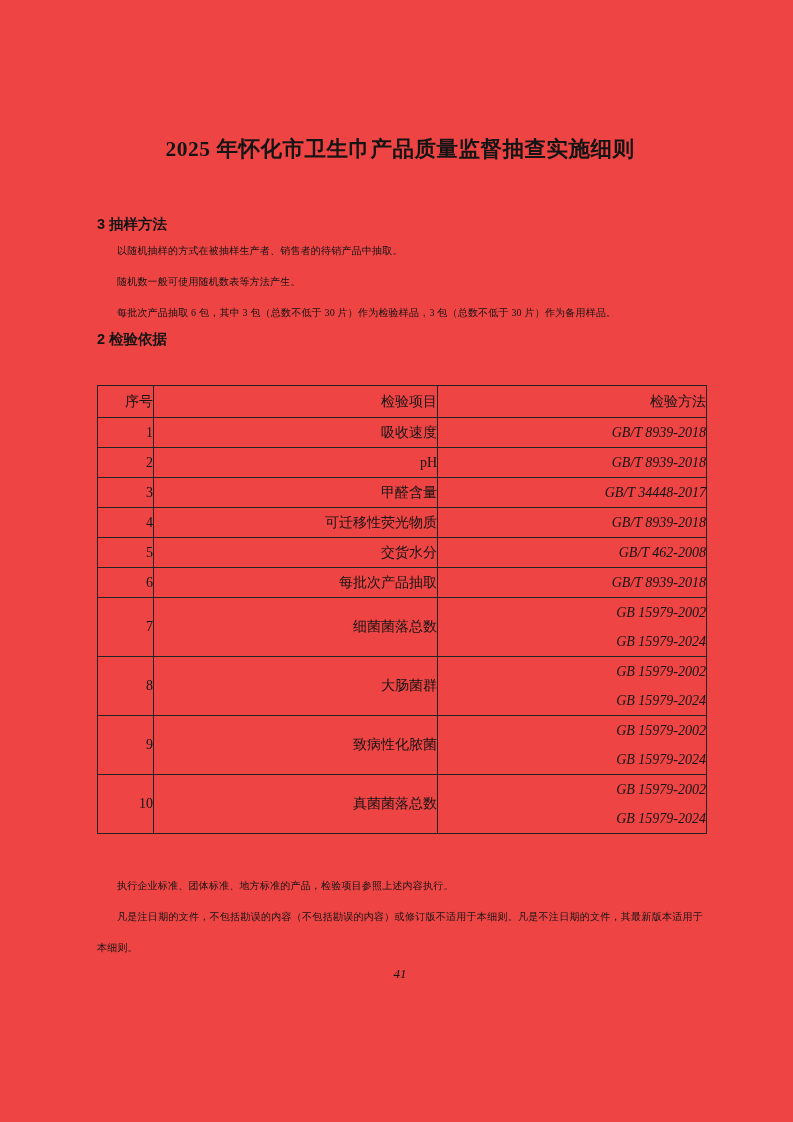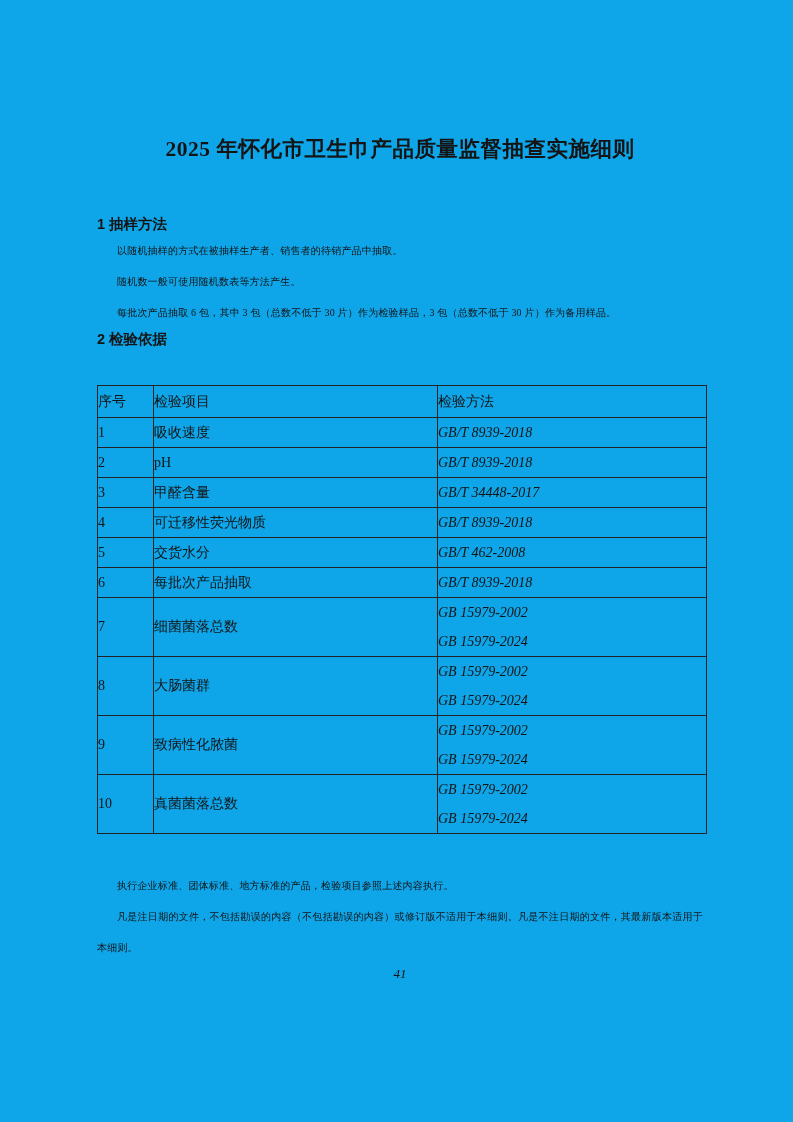--- a/index.html
+++ b/index.html
@@ -5,21 +5,21 @@
   html, body {
     margin: 0;
     padding: 0;
     background: #888;
   }
   .page {
     position: relative;
     width: 793px;
     height: 1122px;
     margin: 0 auto;
-    background: #0ea5e9;
+    background: #ef4444;
     box-sizing: border-box;
     padding: 0 90px 0 97px;
     color: #141414;
     font-family: "Liberation Serif", "DejaVu Serif", serif;
     overflow: hidden;
   }
   .doc-title {
     margin: 134px 0 0 0;
     text-align: center;
     font-size: 21.5px;
@@ -50,21 +50,21 @@
   table.basis-table {
     margin-top: 35px;
     border-collapse: collapse;
     table-layout: fixed;
     width: 606px;
     font-size: 14px;
   }
   table.basis-table th,
   table.basis-table td {
     border: 1.5px solid #232323;
-    text-align: left;
+    text-align: right;
     vertical-align: middle;
     padding: 0;
     font-weight: normal;
   }
   table.basis-table thead tr { height: 32px; }
   tr.row-single { height: 29px; }
   tr.row-double { height: 59px; }
   .col-no { width: 55px; }
   .col-item { width: 283px; }
   .col-method { width: 268px; }
@@ -78,21 +78,21 @@
     font-style: italic;
   }
 </style>
 </head>
 <body>
 
 <div class="page">
 
   <h1 class="doc-title">2025 年怀化市卫生巾产品质量监督抽查实施细则</h1>
 
-  <div class="section-heading h-s1">1 抽样方法</div>
+  <div class="section-heading h-s1">3 抽样方法</div>
 
   <p class="para">以随机抽样的方式在被抽样生产者、销售者的待销产品中抽取。</p>
   <p class="para">随机数一般可使用随机数表等方法产生。</p>
   <p class="para">每批次产品抽取 6 包，其中 3 包（总数不低于 30 片）作为检验样品，3 包（总数不低于 30 片）作为备用样品。</p>
 
   <div class="section-heading h-s2">2 检验依据</div>
 
   <table class="basis-table">
     <thead>
       <tr>

